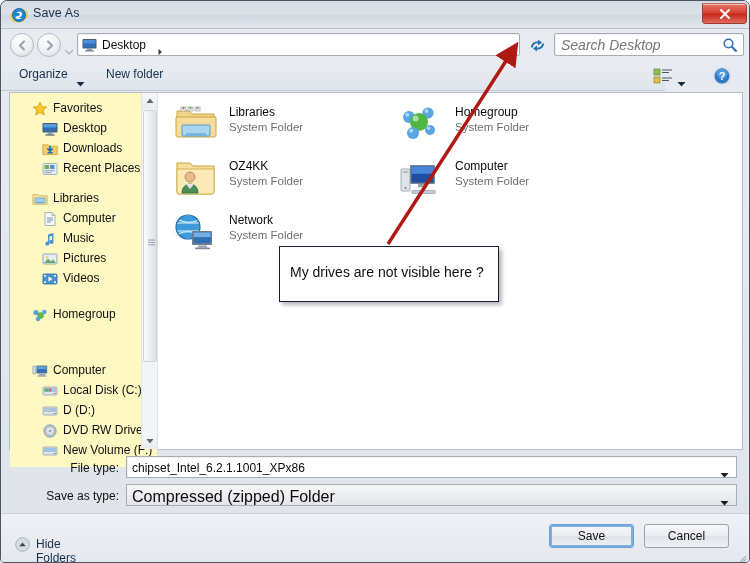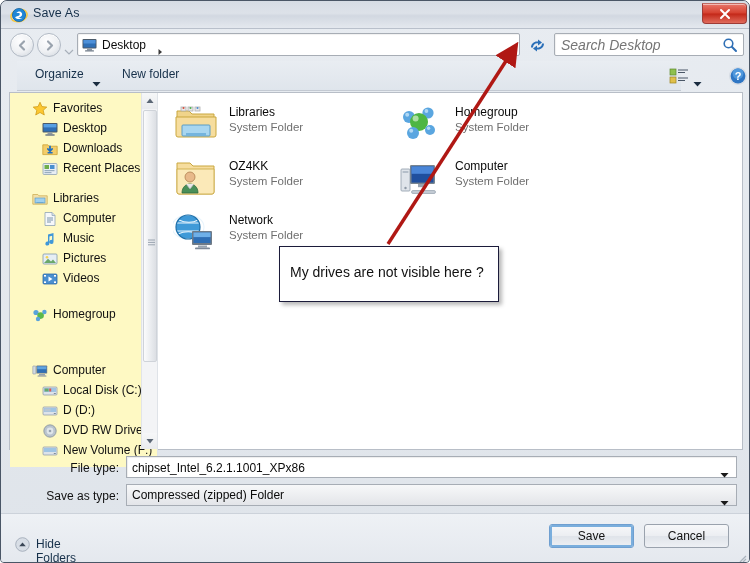--- a/index.html
+++ b/index.html
@@ -115,21 +115,21 @@
     width: 155px; height: 16px;
     border: none; outline: none;
     font-family: "Liberation Sans", sans-serif;
     font-size: 14px; font-style: italic; color: #6d28d9;
     background: transparent;
   }
   #search-icon { position: absolute; right: 5px; top: 3px; }
 
   
   #toolbar {
-    position: absolute; left: 16px; top: 60px;
+    position: absolute; left: 0; top: 60px;
     width: 664px; height: 30px;
     background: linear-gradient(to bottom, #e9edf2 0%, #dfe5ec 100%);
     border-bottom: 1px solid #c3c9d2;
   }
   #organize-button {
     position: absolute; left: 18px; top: 6px;
     font-size: 12px; color: #16304a; cursor: pointer;
   }
   #organize-caret {
     position: absolute; left: 75px; top: 13px;
@@ -287,21 +287,21 @@
     font-size: 12px; color: #0a0a0a;
   }
   #filetype-combo {
     position: absolute; left: 125px; top: 31px;
     width: 611px; height: 22px;
     background: linear-gradient(to bottom, #f7f8f9 0%, #e3e5e9 100%);
     border: 1px solid #a7adb5;
   }
   #filetype-value {
     position: absolute; left: 5px; top: 3px;
-    font-size: 12px; color: #0a0a0a;
+    font-size: 16px; color: #0a0a0a;
   }
   .combo-caret {
     position: absolute; right: 7px; top: 8px;
     width: 9px; height: 7px; cursor: pointer;
   }
 
   
   #footer {
     position: absolute; left: 0; top: 512px;
     width: 750px; height: 51px;

